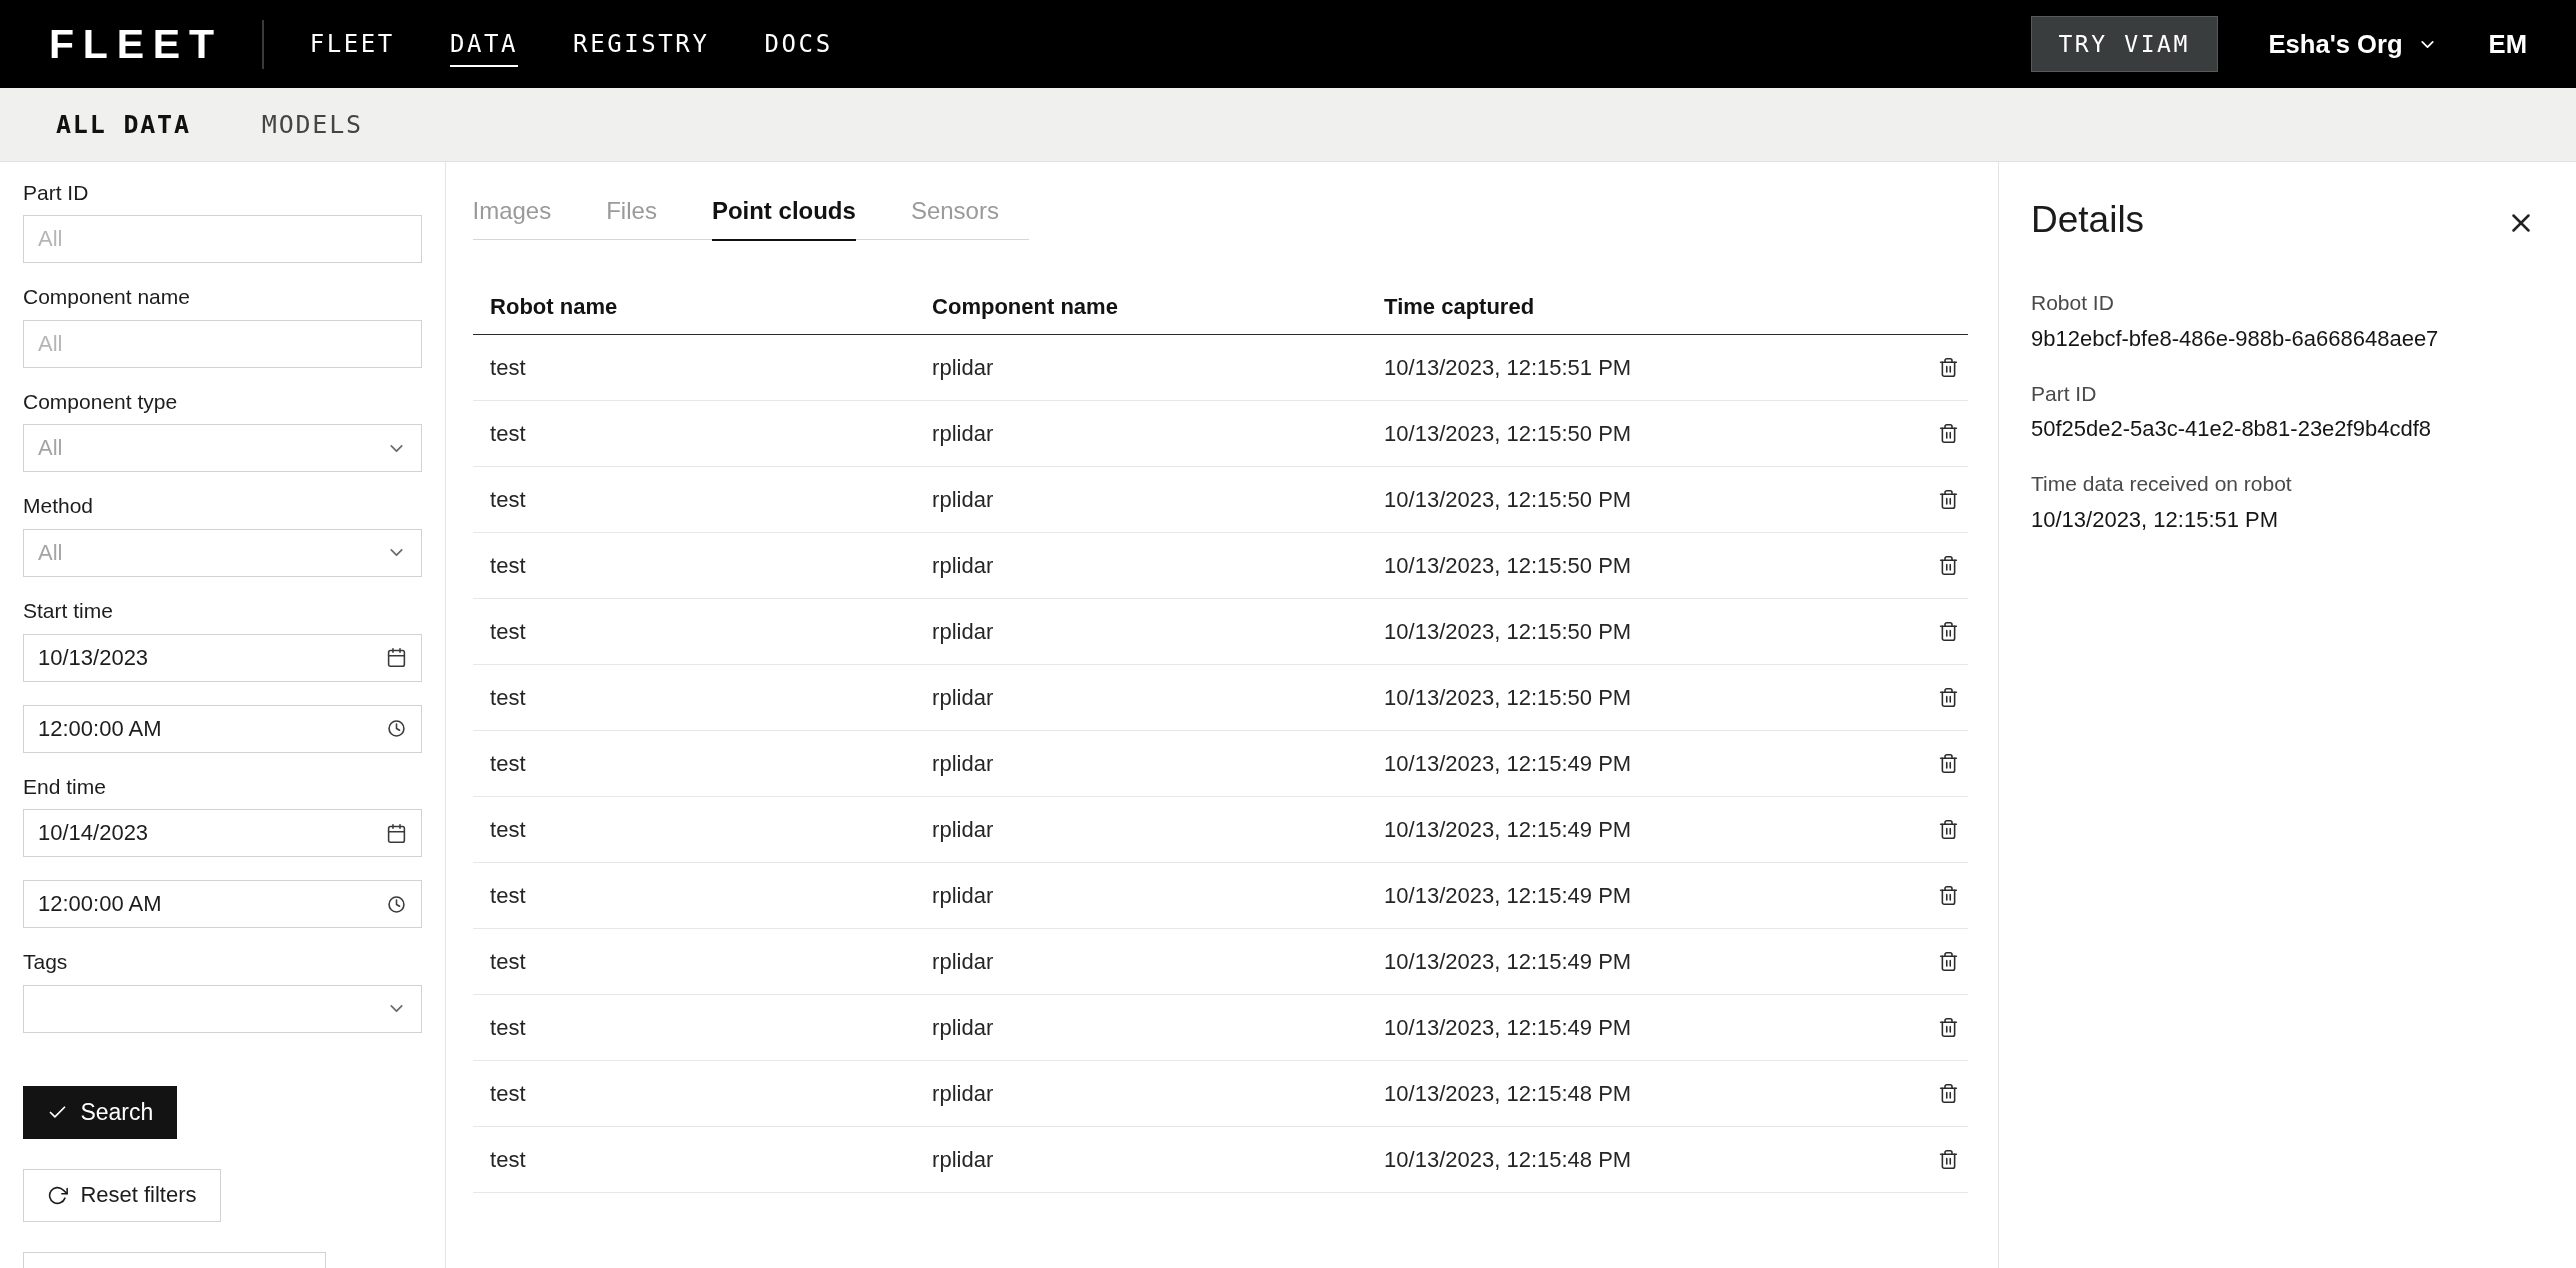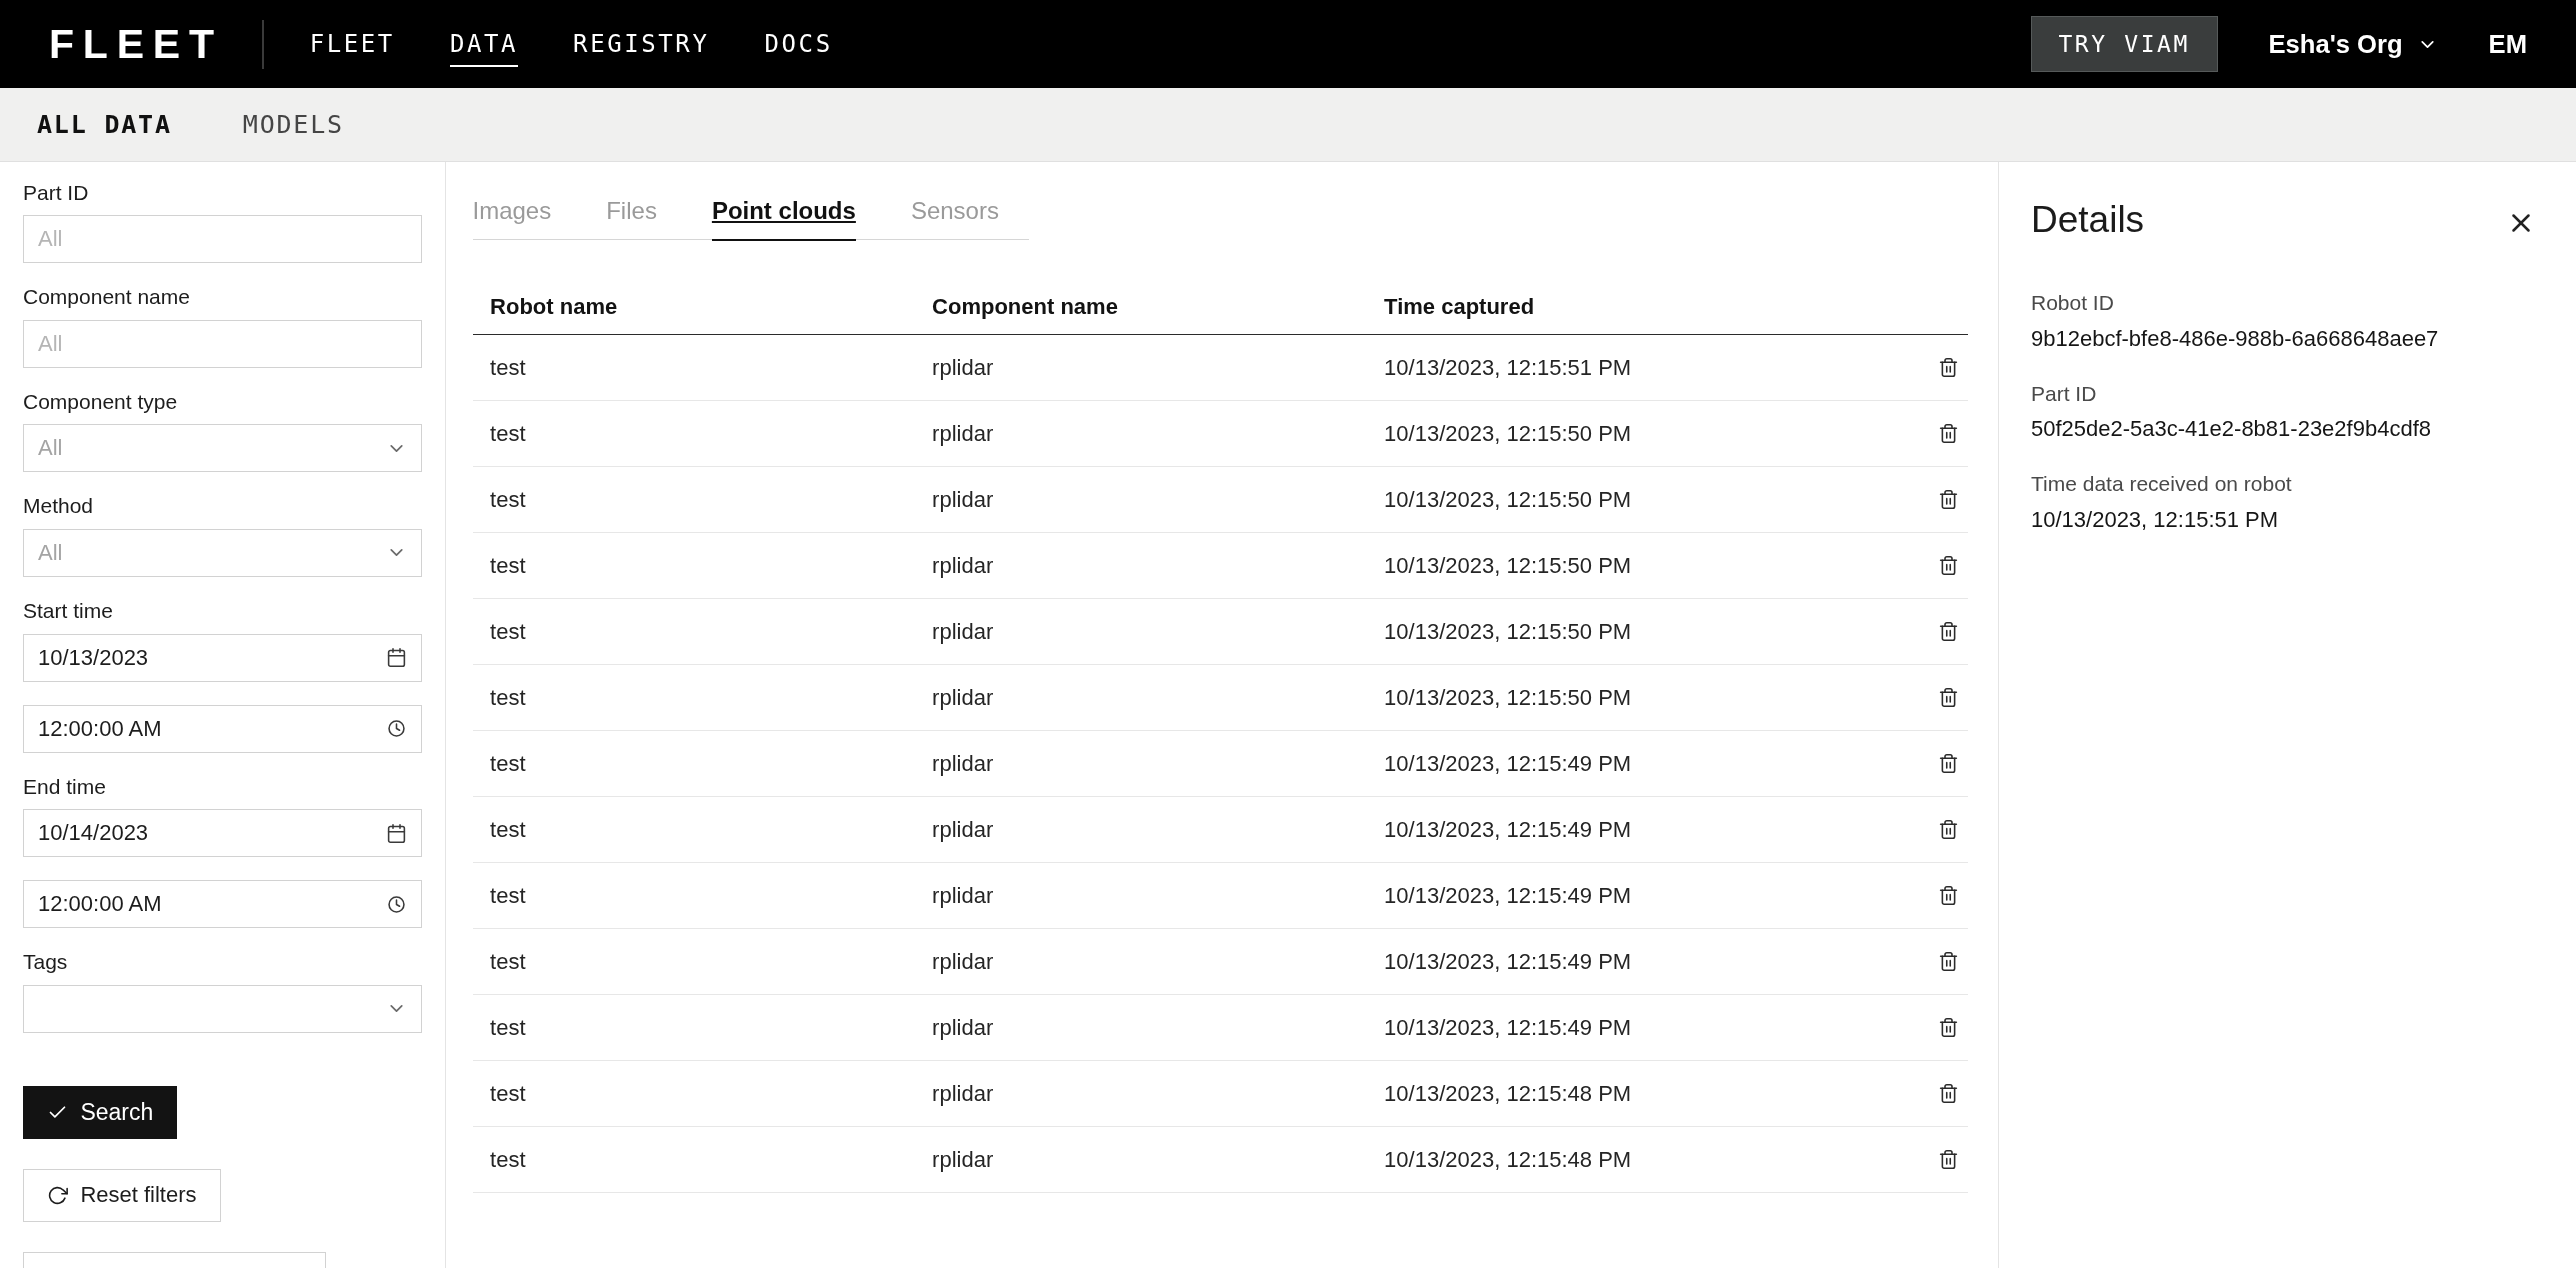--- a/index.html
+++ b/index.html
@@ -15,21 +15,21 @@
               padding: 8.8px 0 7px; border-bottom: 2.6px solid transparent; cursor: pointer; text-decoration: none; }
   .nav-link.active { border-bottom-color: #fff; }
   .topnav-right { margin-left: auto; display: flex; align-items: center; gap: 51px; }
   .try-viam { font-family: "DejaVu Sans Mono", monospace; font-size: 23px; letter-spacing: 2.6px; color: #fff;
               background: #3a3d3d; border: 0.9px solid #565a5a; padding: 14px 26.5px; cursor: pointer; }
   .org-switcher { display: flex; align-items: center; gap: 14px; font-size: 25.6px; font-weight: bold; cursor: pointer; }
   .avatar { font-size: 25.6px; font-weight: bold; cursor: pointer; }
 
   
   .subnav { height: 74px; background: #f0f0ef; border-bottom: 0.9px solid #e0e0e0; display: flex; align-items: center;
-            padding: 0 37px; gap: 71px; }
+            padding: 0 56px; gap: 71px; }
   .subtab { font-family: "DejaVu Sans Mono", monospace; font-size: 25px; letter-spacing: 1.8px; color: #454545; cursor: pointer; }
   .subtab.active { color: #111; font-weight: bold; }
 
   
   .main { display: flex; height: 1106px; overflow: hidden; }
 
   
   .sidebar { width: 446px; flex: 0 0 446px; border-right: 0.9px solid #e4e4e4; padding: 17.6px 23px 0; overflow: hidden; }
   .f-label { font-size: 21px; line-height: 25px; color: #1d1d1d; margin-bottom: 10.6px; }
   .f-section { margin-bottom: 21px; }
@@ -47,21 +47,21 @@
          font-family: "Liberation Sans", sans-serif; cursor: pointer; background: #fff; border: 0.9px solid #d2d2d2; color: #1d1d1d; }
   .btn-dark { background: #131313; border-color: #131313; color: #fff; margin-top: 32px; }
   .btn-reset { margin-top: 30px; font-size: 22px; }
   .btn-export { margin-top: 30px; font-size: 22px; }
 
   
   .center { flex: 1 1 auto; padding: 35px 30px 0 26.5px; overflow: hidden; }
   .tabstrip { display: inline-flex; gap: 55px; border-bottom: 0.9px solid #d6d6d6; padding-right: 30px; }
   .ctab { font-size: 24px; color: #9a9a9a; padding-bottom: 14px; border-bottom: 2.6px solid transparent;
           margin-bottom: -1.8px; cursor: pointer; }
-  .ctab.active { color: #111; font-weight: bold; border-bottom-color: #111; text-decoration: underline; }
+  .ctab.active { color: #111; font-weight: bold; border-bottom-color: #111; }
   .results-row { margin-top: 42px; display: flex; align-items: center; justify-content: space-between; }
   .results-count { font-size: 29px; font-weight: bold; color: #131313; }
   .btn-delete-all { display: inline-flex; align-items: center; gap: 12.4px; height: 49px; padding: 0 23px;
                     background: #fbf2f1; border: 0.9px solid #cf544a; color: #b4332a; font-size: 22px; cursor: pointer; }
   .dtable { margin-top: 39px; }
   .tgrid { display: grid; grid-template-columns: 442px 452px 1fr 79px; align-items: center; padding-left: 17.6px; }
   .thead { height: 56px; border-bottom: 1.8px solid #2b2b2b; font-size: 22px; font-weight: bold; color: #131313; }
   .trow { height: 66px; border-bottom: 0.9px solid #e7e7e7; font-size: 22px; color: #252525; }
   .tcell-action { justify-self: end; }
   .row-trash { background: none; border: none; color: #2b2b2b; cursor: pointer; width: 39px; height: 39px;

